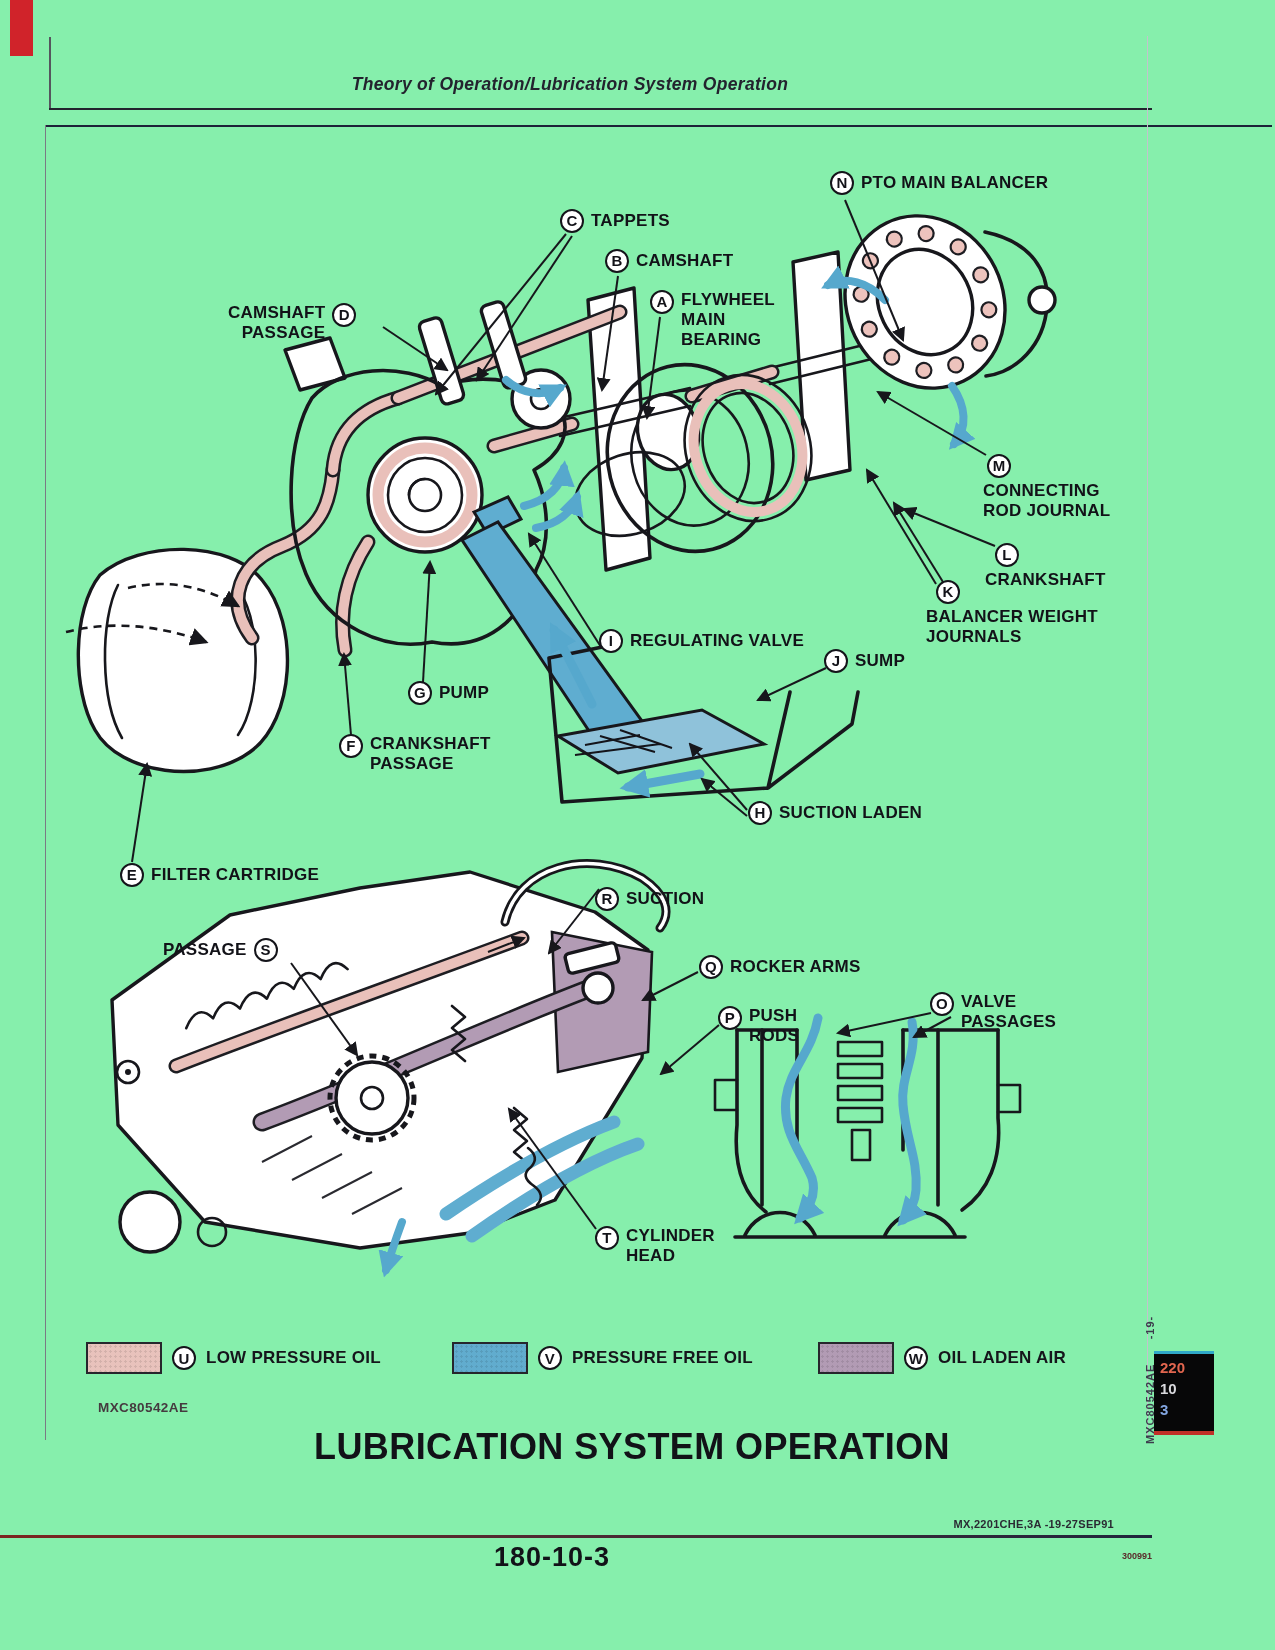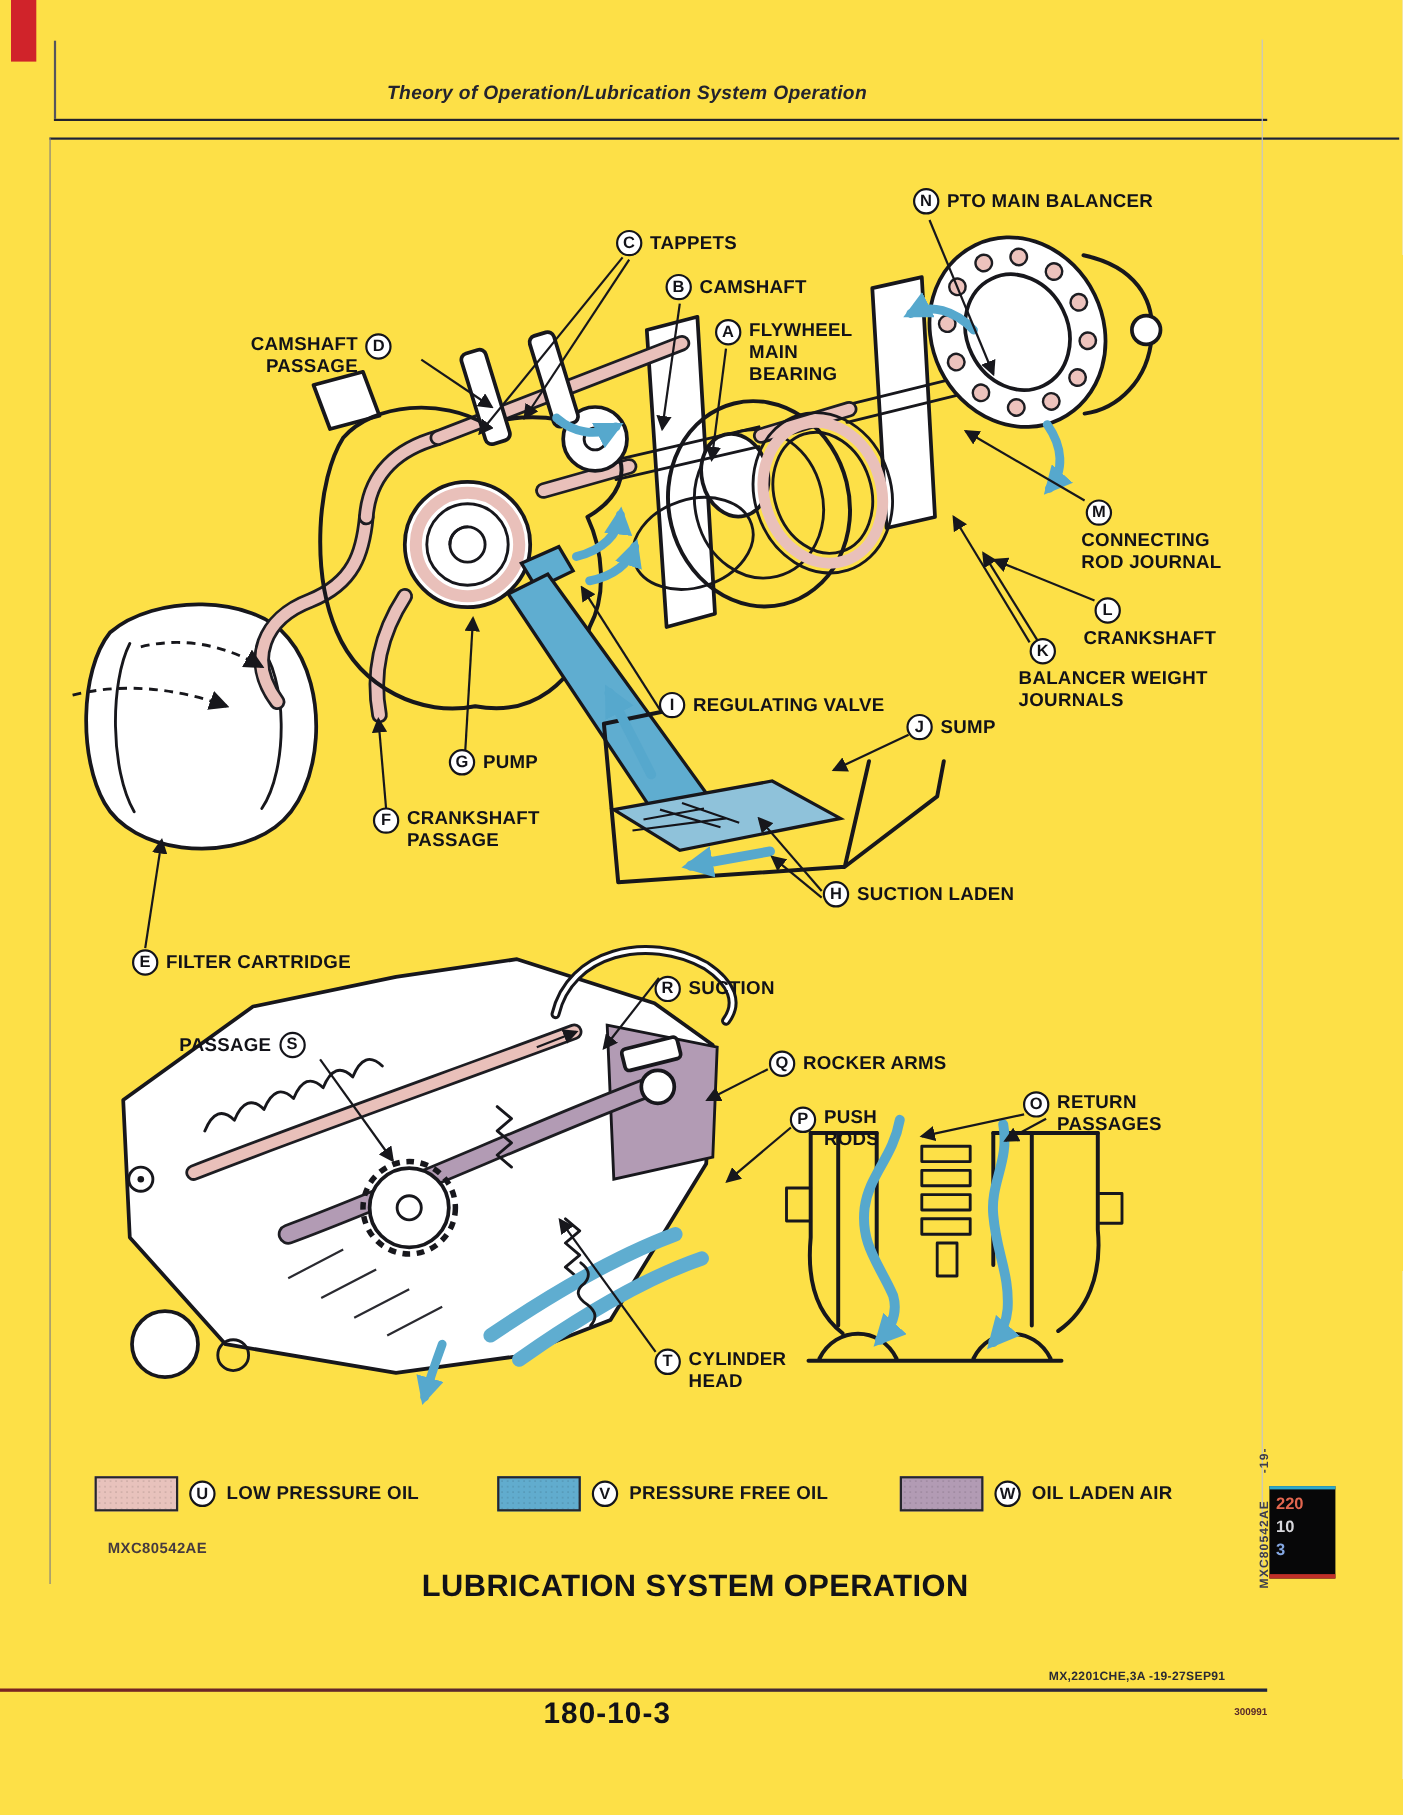--- a/index.html
+++ b/index.html
@@ -1,16 +1,16 @@
 <!DOCTYPE html>
 <html><head>
 <meta charset="utf-8">
 <style>
   html,body{margin:0;padding:0;background:#e9e9e9;}
-  #page{position:relative;width:1275px;height:1650px;background:#fde047;overflow:hidden;
+  #page{position:relative;width:1275px;height:1650px;background:#86efac;overflow:hidden;
         font-family:"Liberation Sans","DejaVu Sans",sans-serif;}
   
   .vline,.hline{position:absolute;background:#55555e;}
   #corner-mark{position:absolute;left:10px;top:0;width:23px;height:56px;background:#d0232a;}
   #header-title{position:absolute;left:190px;top:74px;width:760px;text-align:center;
     font-style:italic;font-weight:600;font-size:17.5px;color:#23232e;letter-spacing:.3px;}
   
   .co{position:absolute;display:flex;gap:7px;align-items:center;font-weight:bold;
       font-size:17px;color:#121218;letter-spacing:.25px;white-space:nowrap;line-height:20px;}
   .co.fs{align-items:flex-start;}
@@ -21,21 +21,21 @@
   .ct.tr{text-align:right;}
   .ml10{margin-left:10px;} .ml4{margin-left:4px;}
   
   .lg{position:absolute;display:flex;align-items:center;gap:10px;font-weight:bold;
       font-size:17px;color:#15151b;letter-spacing:.25px;white-space:nowrap;}
   .sw{width:76px;height:32px;border:2.4px solid #26262c;box-sizing:border-box;
       background-image:radial-gradient(#00000018 1.2px,transparent 1.2px);background-size:5px 5px;}
   
   #image-code{position:absolute;left:98px;top:1400px;font-weight:bold;font-size:13.5px;color:#453a3f;letter-spacing:.4px;}
   #figure-title{position:absolute;left:182px;top:1426px;width:900px;text-align:center;
-      font-weight:bold;font-size:28px;color:#121218;letter-spacing:.4px;}
+      font-weight:bold;font-size:36px;color:#121218;letter-spacing:.4px;}
   #figure-subtitle{position:absolute;left:238px;top:1479px;width:700px;text-align:center;
       font-style:italic;font-weight:bold;font-size:15px;color:#2e2e38;}
   #doc-code{position:absolute;left:852px;top:1518px;width:262px;text-align:right;
       font-weight:bold;font-size:11px;color:#2a2a33;letter-spacing:.3px;}
   #bottom-rule{position:absolute;left:0;top:1535px;width:1152px;height:2.5px;
       background:linear-gradient(to right,#7c2420,#4d2a33,#20253d);}
   #page-number{position:absolute;left:494px;top:1542px;font-weight:bold;font-size:27px;color:#121218;letter-spacing:1px;}
   #print-code{position:absolute;left:1122px;top:1551px;font-weight:bold;font-size:9px;color:#5a2a2a;}
   #side-tab{position:absolute;left:1154px;top:1351px;width:54px;height:74px;background:#070708;
       border-top:3px solid #2fa8c8;border-bottom:4px solid #c03028;box-sizing:content-box;
@@ -333,21 +333,21 @@
   </div>
   <div class="co" style="left:830px;top:171px">
     <span class="cl">N</span>
     <span class="ct">
         <span class="ln">PTO MAIN BALANCER</span>
       </span>
   </div>
   <div class="co fs" style="left:930px;top:992px">
     <span class="cl">O</span>
     <span class="ct">
-        <span class="ln">RETURN</span>
+        <span class="ln">VALVE</span>
         <span class="ln">PASSAGES</span>
       </span>
   </div>
   <div class="co fs" style="left:718px;top:1006px">
     <span class="cl">P</span>
     <span class="ct">
         <span class="ln">PUSH</span>
         <span class="ln">RODS</span>
       </span>
   </div>

